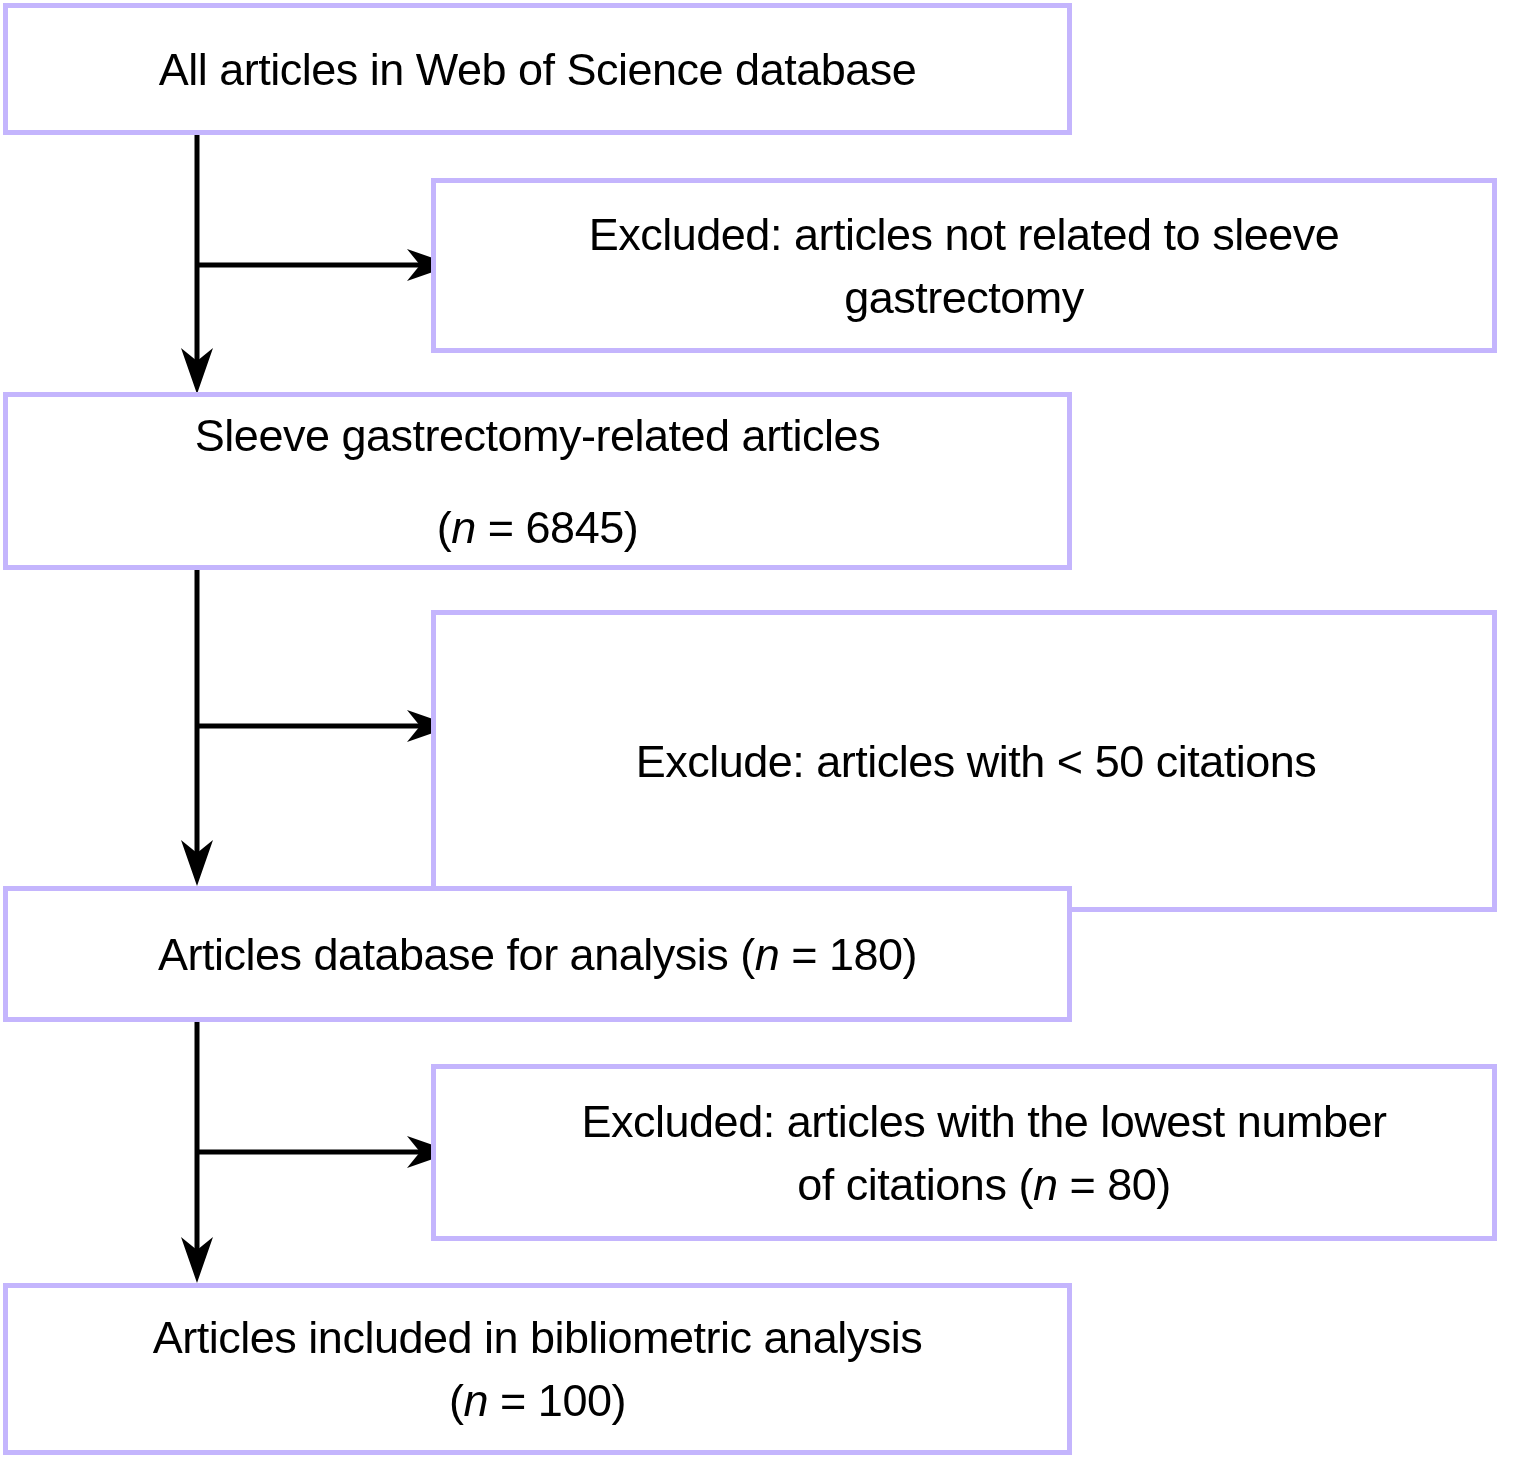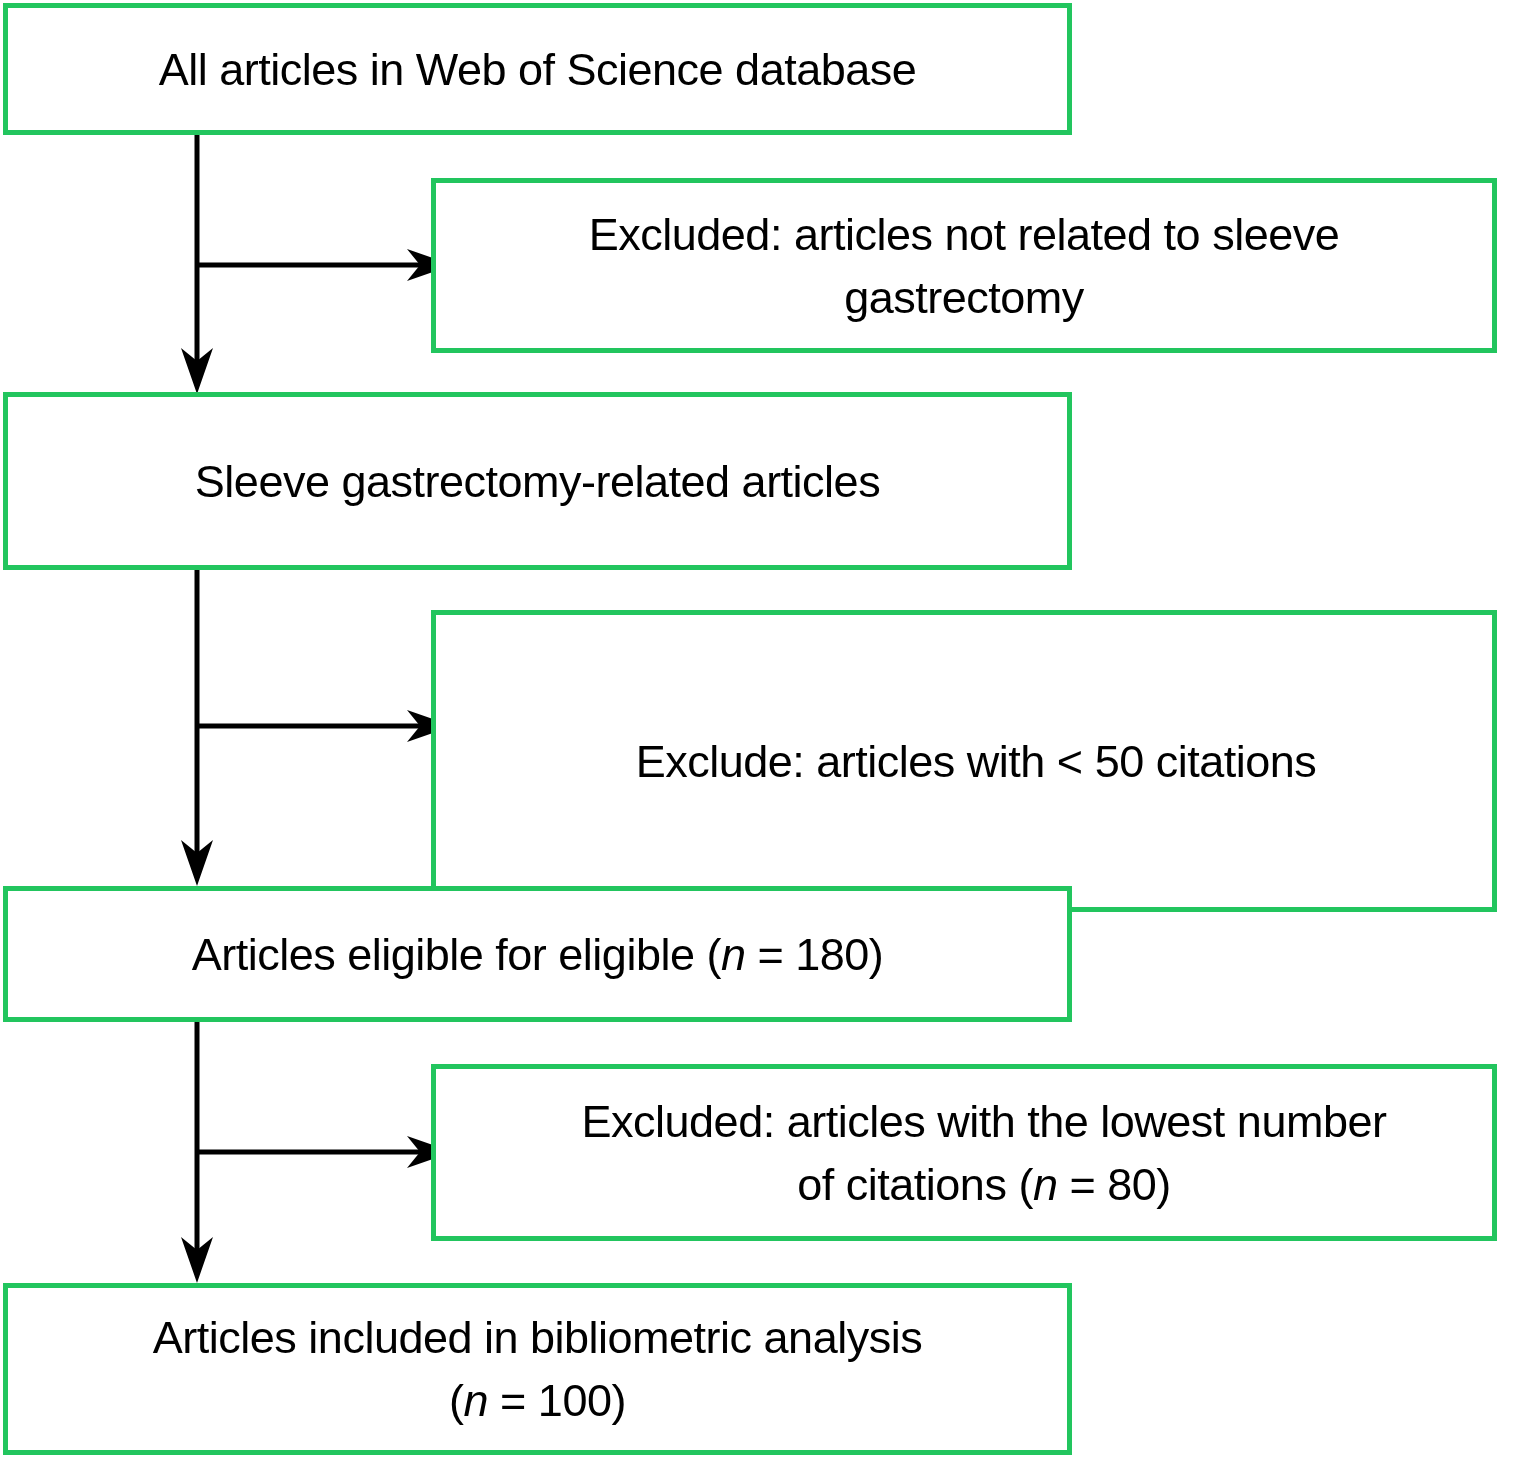--- a/index.html
+++ b/index.html
@@ -19,21 +19,21 @@
   .connectors {
     position: absolute;
     left: 0;
     top: 0;
     width: 1526px;
     height: 1458px;
   }
   .fbox {
     position: absolute;
     box-sizing: border-box;
-    border: 5px solid #22c55e;
+    border: 5px solid #c4b5fd;
     background: #ffffff;
     display: flex;
     flex-direction: column;
     justify-content: center;
     align-items: center;
     text-align: center;
     font-size: 45px;
     line-height: 63px;
     letter-spacing: -0.5px;
   }
@@ -84,28 +84,29 @@
       <div class="line"><span>All articles in Web of Science database</span></div>
     </div>
 
   <div class="fbox col-side" id="box-excluded-not-related">
       <div class="line"><span>Excluded: articles not related to sleeve</span></div>
       <div class="line"><span>gastrectomy</span></div>
     </div>
 
   <div class="fbox col-main" id="box-sleeve-articles">
       <div class="line"><span>Sleeve gastrectomy-related articles</span></div>
+      <div class="line"><span>(</span><span class="it">n</span><span> = 6845)</span></div>
     </div>
 
   <div class="fbox col-side" id="box-exclude-criteria">
       <div class="line"><span>Exclude: articles with &lt; 50 citations</span></div>
     </div>
 
   <div class="fbox col-main" id="box-eligible">
-      <div class="line"><span>Articles eligible for eligible (</span><span class="it">n</span><span> = 180)</span></div>
+      <div class="line"><span>Articles database for analysis (</span><span class="it">n</span><span> = 180)</span></div>
     </div>
 
   <div class="fbox col-side" id="box-excluded-lowest">
       <div class="line"><span>Excluded: articles with the lowest number</span></div>
       <div class="line"><span>of citations (</span><span class="it">n</span><span> = 80)</span></div>
     </div>
 
   <div class="fbox col-main" id="box-included">
       <div class="line"><span>Articles included in bibliometric analysis</span></div>
       <div class="line"><span>(</span><span class="it">n</span><span> = 100)</span></div>

